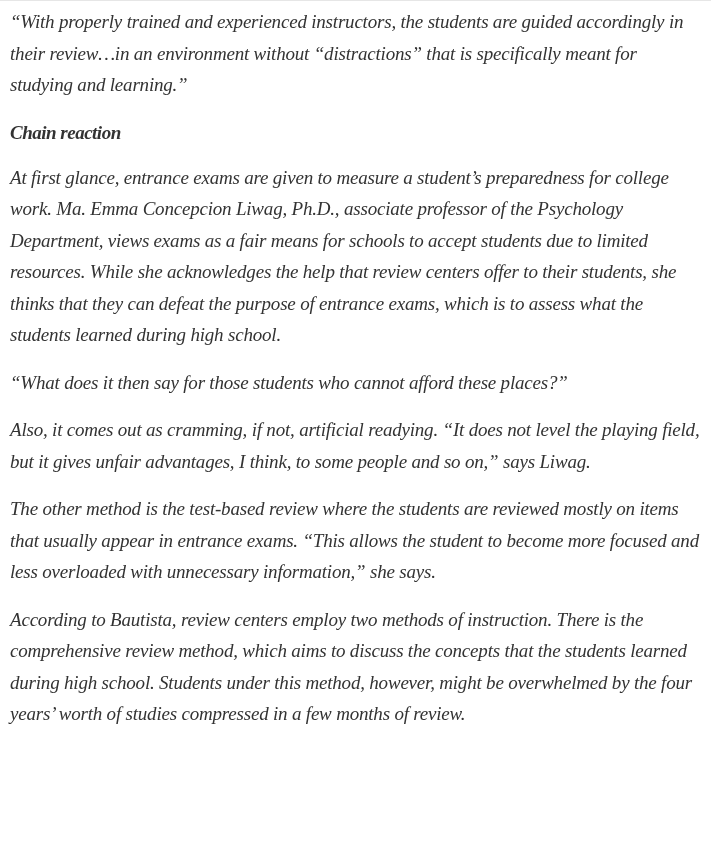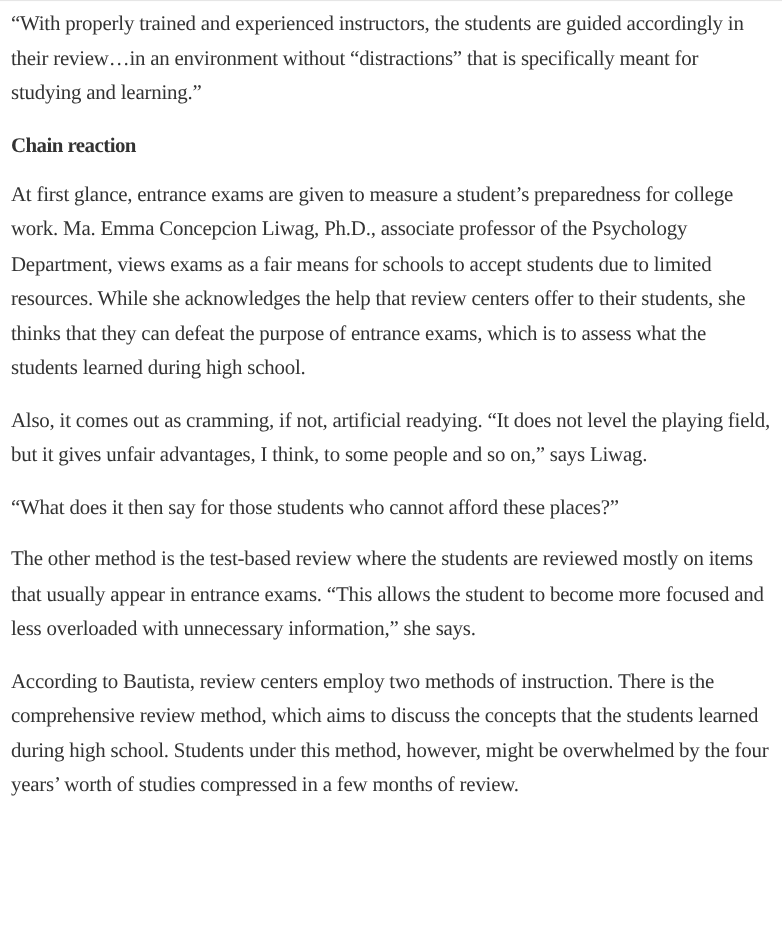--- a/index.html
+++ b/index.html
@@ -17,34 +17,36 @@
     .article {
       padding: 5px 10px 0 10px;
       font-family: "Liberation Serif", "DejaVu Serif", serif;
       color: #333333;
       font-size: 19px;
       line-height: 31.5px;
       letter-spacing: -0.2px;
     }
     .article p {
       margin: 0 0 16px 0;
+      font-style: italic;
     }
     .article h3 {
       margin: 6px 0 14px 0;
       font-size: 19px;
       line-height: 31px;
       font-weight: bold;
       letter-spacing: -0.5px;
       color: #333333;
+      font-style: italic;
     }
   </style>
 </head>
 <body>
 
 <div class="article">
   <p>“With properly trained and experienced instructors, the students are guided accordingly in their review…in an environment without “distractions” that is specifically meant for studying and learning.”</p>
   <h3>Chain reaction</h3>
   <p>At first glance, entrance exams are given to measure a student’s preparedness for college work. Ma. Emma Concepcion Liwag, Ph.D., associate professor of the Psychology Department, views exams as a fair means for schools to accept students due to limited resources. While she acknowledges the help that review centers offer to their students, she thinks that they can defeat the purpose of entrance exams, which is to assess what the students learned during high school.</p>
+  <p>“What does it then say for those students who cannot afford these places?”</p>
   <p>Also, it comes out as cramming, if not, artificial readying. “It does not level the playing field, but it gives unfair advantages, I think, to some people and so on,” says Liwag.</p>
-  <p>“What does it then say for those students who cannot afford these places?”</p>
   <p>The other method is the test-based review where the students are reviewed mostly on items that usually appear in entrance exams. “This allows the student to become more focused and less overloaded with unnecessary information,” she says.</p>
   <p>According to Bautista, review centers employ two methods of instruction. There is the comprehensive review method, which aims to discuss the concepts that the students learned during high school. Students under this method, however, might be overwhelmed by the four years’ worth of studies compressed in a few months of review.</p>
 </div>
 
 </body></html>

